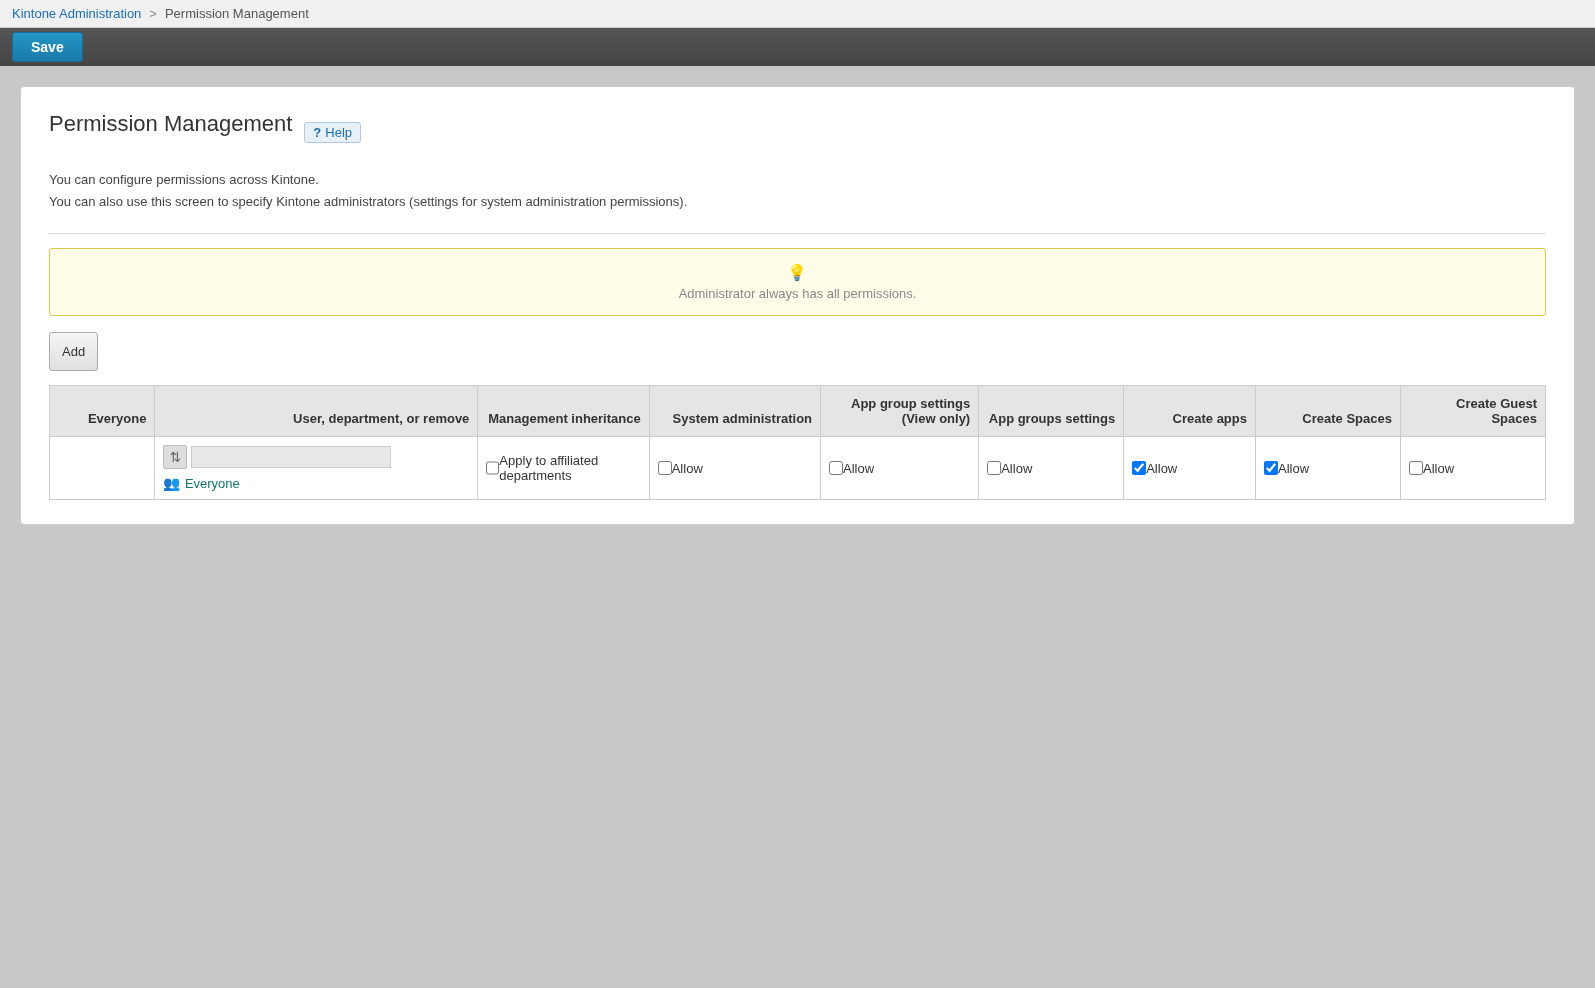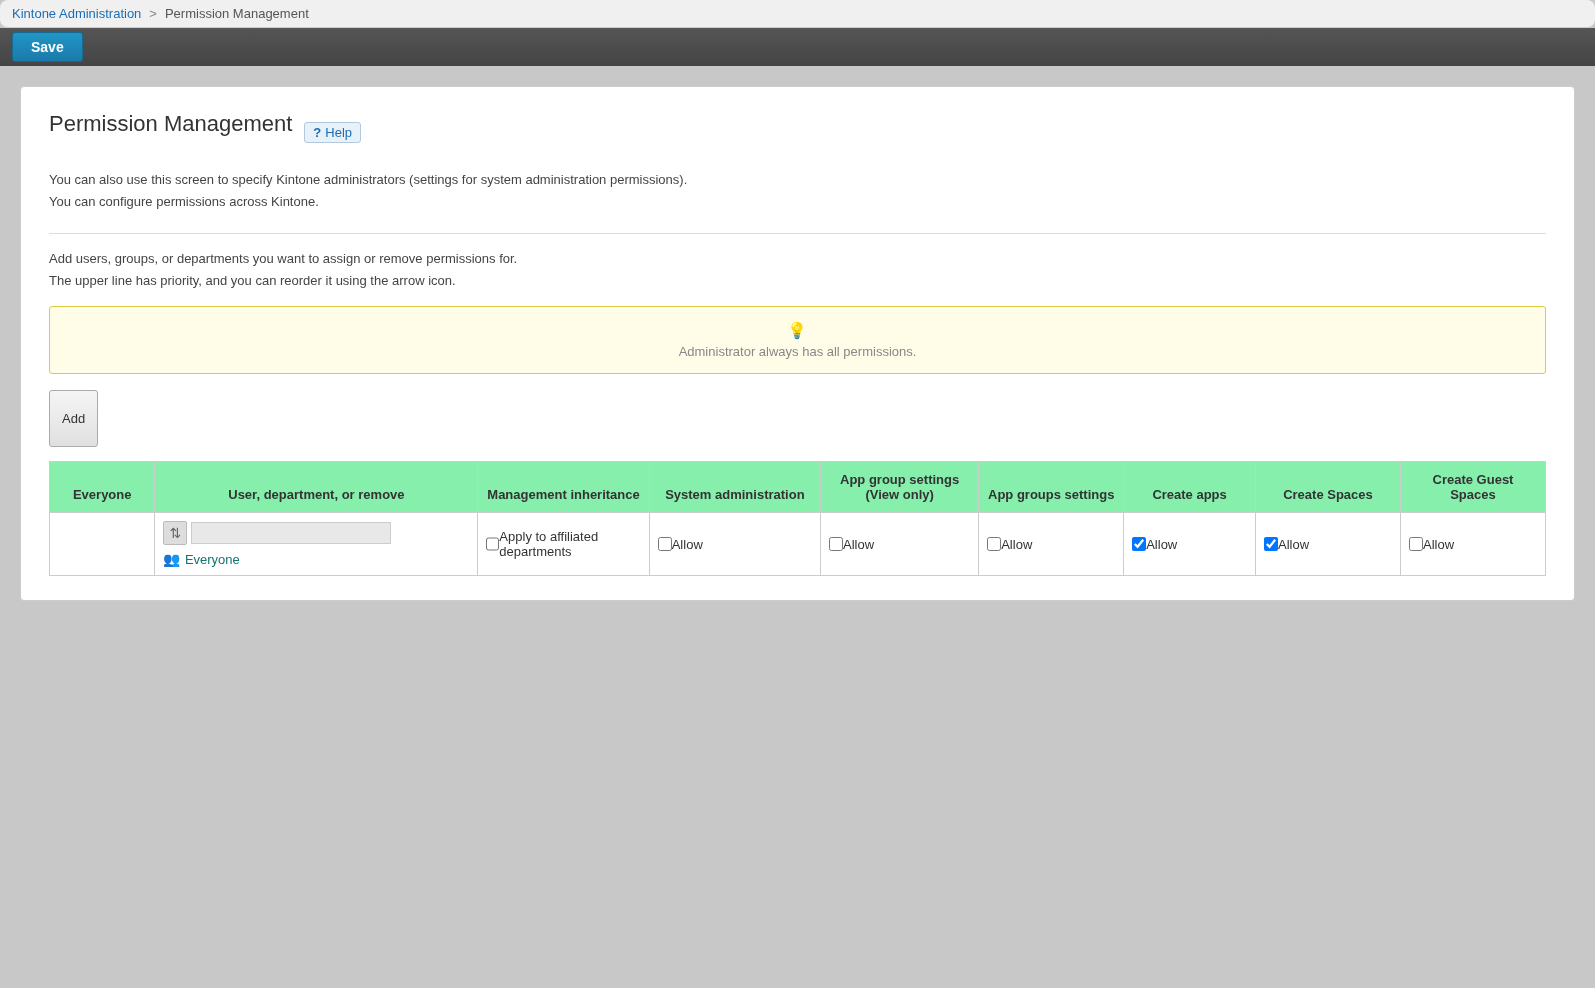--- a/index.html
+++ b/index.html
@@ -11,21 +11,20 @@
     }
 
     
     .breadcrumb-bar {
       background: #f0f0f0;
       border-bottom: 1px solid #ccc;
       padding: 6px 12px;
       display: flex;
       align-items: center;
       gap: 4px;
-      border-radius: 8px;
     }
     .breadcrumb-link {
       color: #1a6eb5;
       text-decoration: none;
       font-size: 13px;
     }
     .breadcrumb-separator {
       color: #888;
       font-size: 13px;
       margin: 0 4px;
@@ -141,37 +140,37 @@
       font-size: 13px;
       margin-top: 44px;
     }
 
     
     .add-button {
       border: 1px solid #aaa;
       background: linear-gradient(180deg, #f5f5f5 0%, #e0e0e0 100%);
       color: #333;
       border-radius: 3px;
-      padding: 20px 12px;
+      padding: 11px 12px;
       font-size: 13px;
       cursor: pointer;
       margin-bottom: 14px;
     }
 
     
     .permissions-table {
       width: 100%;
       border-collapse: collapse;
       border: 1px solid #ccc;
     }
     .permissions-table th {
-      background: #86efac;
+      background: #e5e5e5;
       border: 1px solid #ccc;
       padding: 10px 8px;
-      text-align: center;
+      text-align: right;
       font-weight: bold;
       font-size: 13px;
       color: #333;
       vertical-align: bottom;
     }
     .permissions-table td {
       border: 1px solid #ccc;
       padding: 8px;
       vertical-align: middle;
       font-size: 13px;
@@ -262,32 +261,28 @@
     <div style="display:flex; align-items:center; margin-bottom:16px;">
       <h1 class="page-title">Permission Management</h1>
       <a class="help-link">
         <span class="help-question">?</span>
         <span>Help</span>
       </a>
     </div>
 
     
     <div class="description-text">
+      <div>You can configure permissions across Kintone.</div>
       <div>You can also use this screen to specify Kintone administrators (settings for system administration permissions).</div>
-      <div>You can configure permissions across Kintone.</div>
     </div>
 
     
     <hr class="section-divider">
 
     
-    <div class="instruction-text">
-      <div>Add users, groups, or departments you want to assign or remove permissions for.</div>
-      <div>The upper line has priority, and you can reorder it using the arrow icon.</div>
-    </div>
 
     
     <div class="notice-box">
       <span class="notice-icon">💡</span>
       <span class="notice-text">Administrator always has all permissions.</span>
     </div>
 
     
     <button class="add-button">Add</button>
 

